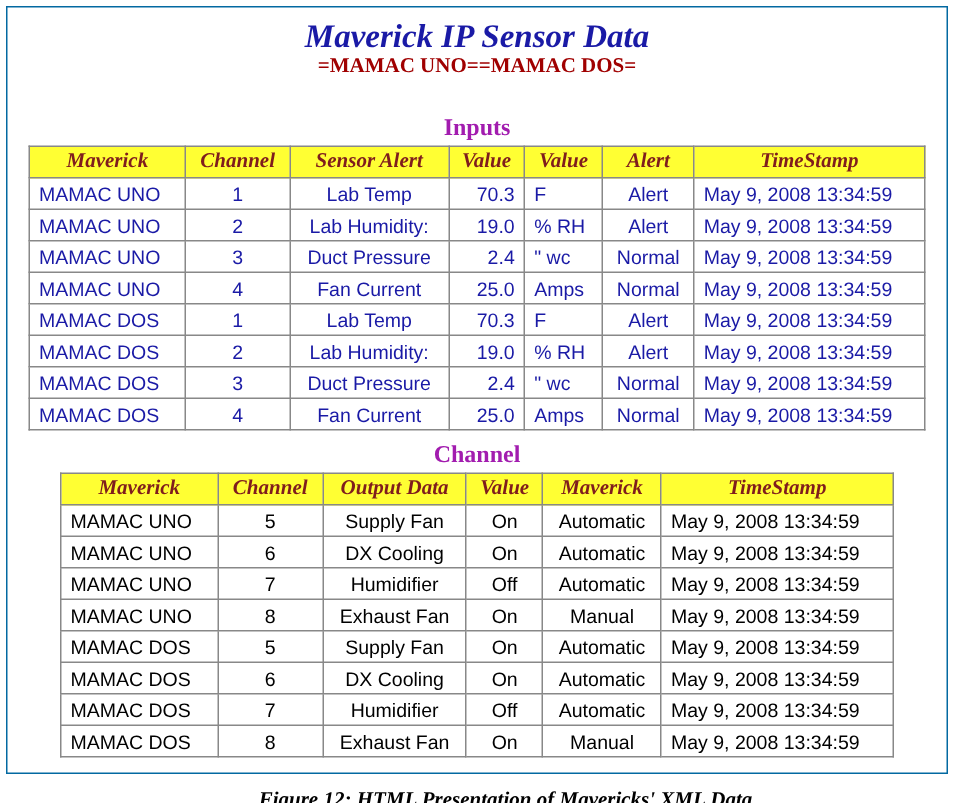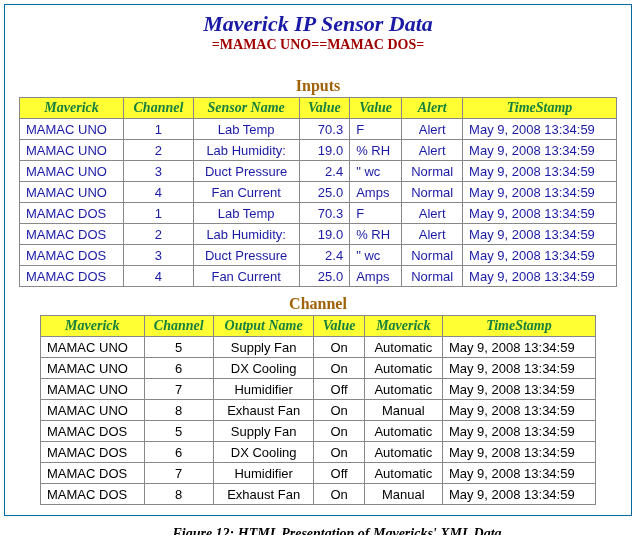--- a/index.html
+++ b/index.html
@@ -32,21 +32,21 @@
     font-size: 14px;
     font-weight: bold;
     color: #a00000;
     margin-bottom: 24px;
   }
   .section-heading {
     text-align: center;
     font-family: "Times New Roman", Times, serif;
     font-size: 16px;
     font-weight: bold;
-    color: #a16207;
+    color: #a21caf;
     margin-top: 8px;
     margin-bottom: 2px;
   }
   table {
     border-collapse: collapse;
     margin: 0 auto;
   }
   table.inputs { width: 598px; }
   table.outputs { width: 556px; }
   th, td {
@@ -55,21 +55,21 @@
     font-size: 13px;
     height: 18px;
     white-space: nowrap;
   }
   th {
     background: #ffff33;
     font-family: "Times New Roman", Times, serif;
     font-style: italic;
     font-weight: bold;
     font-size: 14px;
-    color: #15803d;
+    color: #7f1d1d;
     text-align: center;
   }
   td.center { text-align: center; }
   td.right { text-align: right; }
   .inputs td { color: #1a1aa6; }
   .outputs td { color: #000; }
   .figure-caption {
     text-align: center;
     font-family: "Times New Roman", Times, serif;
     font-style: italic;
@@ -88,21 +88,21 @@
 
   <div class="title">Maverick IP Sensor Data</div>
   <div class="subtitle">=MAMAC UNO==MAMAC DOS=</div>
 
   <div class="section-heading">Inputs</div>
   <table class="inputs">
     <thead>
       <tr>
         <th>Maverick</th>
         <th>Channel</th>
-        <th>Sensor Name</th>
+        <th>Sensor Alert</th>
         <th>Value</th>
         <th>Value</th>
         <th>Alert</th>
         <th>TimeStamp</th>
       </tr>
     </thead>
     <tbody id="inputs-body">
         <tr>
           <td>MAMAC UNO</td>
           <td class="center">1</td>
@@ -177,21 +177,21 @@
         </tr>
       </tbody>
   </table>
 
   <div class="section-heading">Channel</div>
   <table class="outputs">
     <thead>
       <tr>
         <th>Maverick</th>
         <th>Channel</th>
-        <th>Output Name</th>
+        <th>Output Data</th>
         <th>Value</th>
         <th>Maverick</th>
         <th>TimeStamp</th>
       </tr>
     </thead>
     <tbody id="outputs-body">
         <tr>
           <td>MAMAC UNO</td>
           <td class="center">5</td>
           <td class="center">Supply Fan</td>

